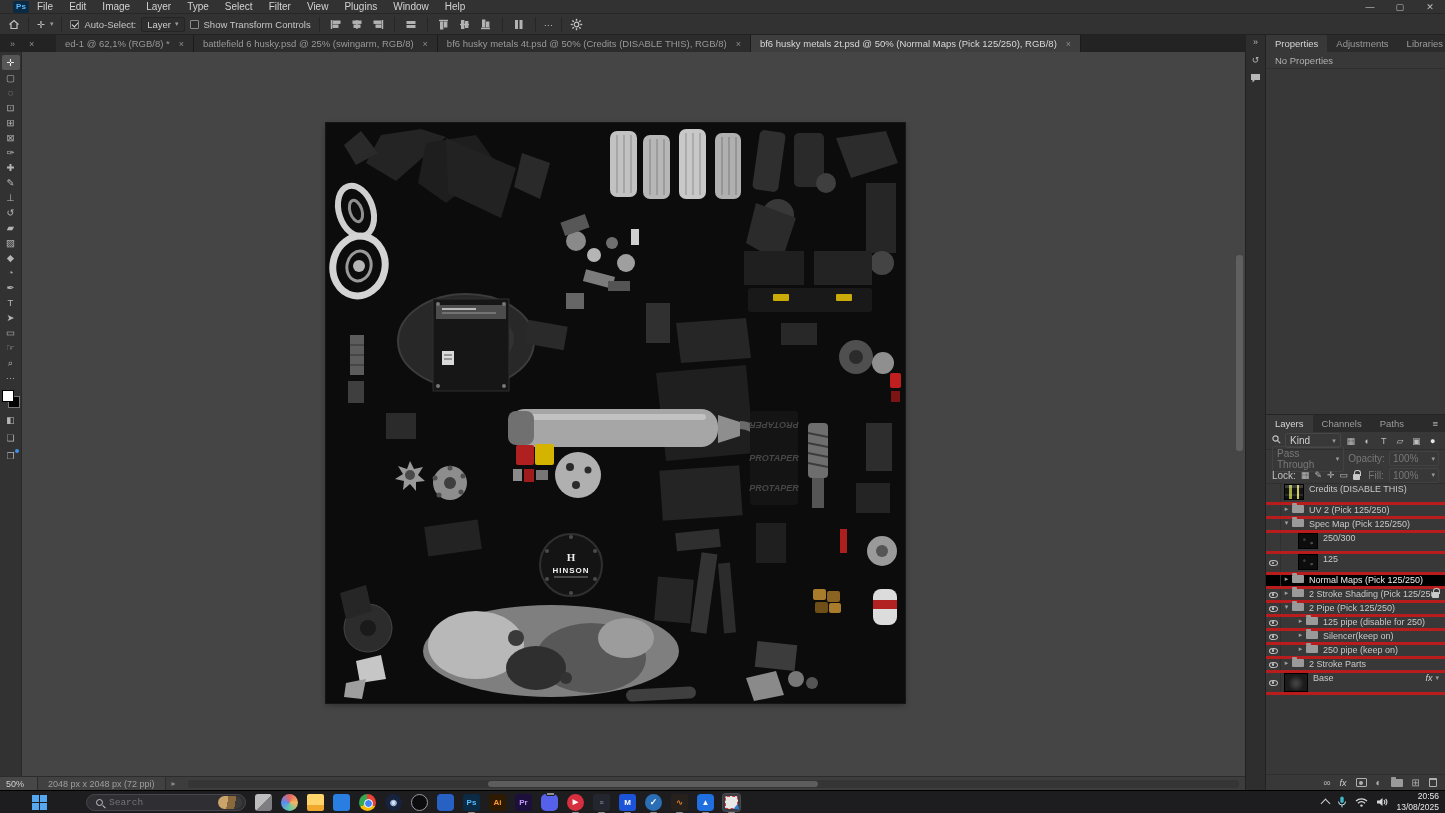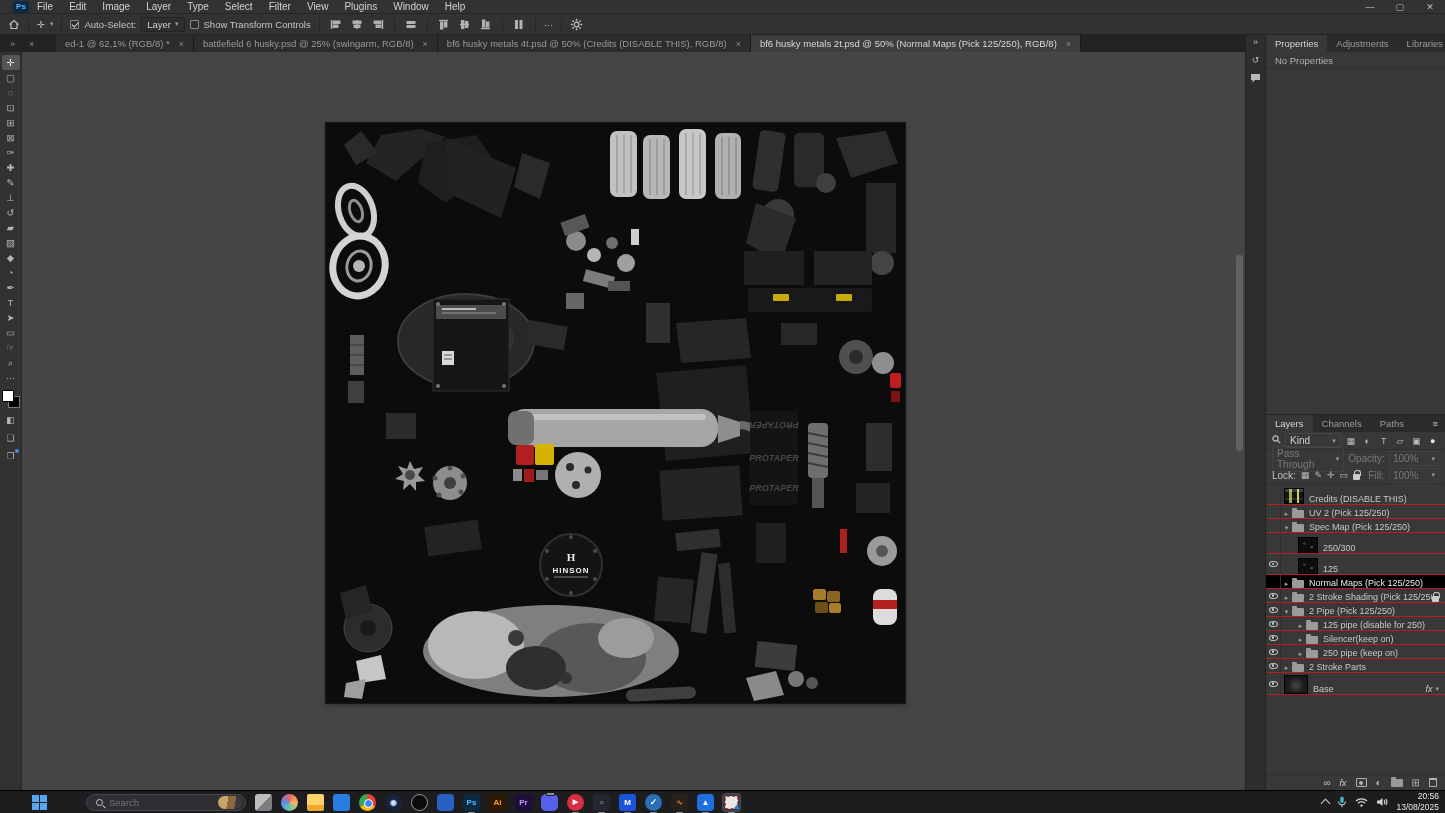--- a/index.html
+++ b/index.html
@@ -78,21 +78,21 @@
   .lp-blend{height:17px;display:flex;align-items:center;gap:4px;padding:0 6px}
   .blend-dd{width:84px;display:flex;align-items:center;justify-content:flex-start;border:1px solid #424242;border-radius:2px;padding:1px 4px;color:#787878}
   .dim{color:#787878}
   .valbox{border:1px solid #424242;border-radius:2px;padding:1px 3px;color:#787878;display:flex;gap:13px;align-items:center}
   .lp-lock{height:17px;display:flex;align-items:center;gap:5px;padding:0 6px;border-bottom:1px solid #2f2f2f}
   .lk-ico{color:#bdbdbd;font-size:9px}
   .lockshape{width:7px;height:6px;background:#c9c9c9;border-radius:1px;position:relative;margin-top:3px}
   .lockshape::before{content:"";position:absolute;left:1px;top:-4px;width:5px;height:5px;border:1.5px solid #c9c9c9;border-bottom:none;border-radius:3px 3px 0 0}
 
   .llist{flex:1;overflow:hidden;font-size:9px}
-  .lrow{display:flex;align-items:flex-end;height:14px;border-bottom:1px solid #b91c1c}
+  .lrow{display:flex;align-items:flex-start;height:14px;border-bottom:3px solid #b91c1c}
   .lrow.thumbrow{height:21px}
   .lrow.baserow{height:22px}
   .lrow.selected{background:#000000;color:#ececec}
   .eyecell{width:15px;align-self:stretch;border-right:1px solid #303030;display:flex;align-items:center;justify-content:center;flex:none}
   .eye{width:9px;height:6px;border:1px solid #c2c2c2;border-radius:50%;position:relative}
   .eye::after{content:"";position:absolute;left:2.2px;top:0.8px;width:2.6px;height:2.6px;border-radius:50%;background:#c2c2c2}
   .chev{width:11px;flex:none;text-align:center;color:#9e9e9e;font-size:7px}
   .ind{width:14px;flex:none}
   .fold{width:12px;height:8px;background:#9a9a9a;border-radius:1px;position:relative;flex:none;margin-right:5px}
   .fold::before{content:"";position:absolute;left:0;top:-2px;width:5px;height:2px;background:#9a9a9a;border-radius:1px 1px 0 0}
@@ -109,21 +109,21 @@
   .mask-ico::after{content:"";position:absolute;left:2.5px;top:1.5px;width:4px;height:4px;border-radius:50%;background:#b0b0b0}
   .trash-ico{width:8px;height:9px;border:1px solid #b0b0b0;border-top:2px solid #b0b0b0;border-radius:1px}
 
   
   .taskbar{height:23px;background:#1d1d20;border-top:1px solid #000;display:flex;align-items:center;padding-left:32px;gap:9px}
   .start{width:15px;height:15px;display:grid;grid-template-columns:7px 7px;grid-gap:1px}
   .start span{background:#55a7f0;width:7px;height:7px}
   .searchpill{margin-left:30px;width:160px;height:17px;border-radius:9px;background:#2e2e33;border:1px solid #46464c;display:flex;align-items:center;padding:0 3px 0 9px;gap:6px}
   .mag{width:7px;height:7px;border:1.4px solid #c4c4c4;border-radius:50%;position:relative;flex:none}
   .mag::after{content:"";position:absolute;left:5.5px;top:5.5px;width:4px;height:1.4px;background:#c4c4c4;transform:rotate(45deg);transform-origin:0 0}
-  .searchpill input{background:transparent;border:none;outline:none;color:#d0d0d0;font-size:9.5px;font-family:Liberation Sans, sans-serif;width:92px}
+  .searchpill input{background:transparent;border:none;outline:none;color:#d0d0d0;font-size:9.5px;font-family:Liberation Mono, monospace;width:92px}
   .pill-art{margin-left:auto;width:24px;height:13px;border-radius:7px;background:linear-gradient(100deg,#caa46a 0 40%,#8a6a3c 40% 70%,#3a3a3a 70%)}
   .tb-ico{position:relative;width:17px;height:17px;border-radius:3px;display:flex;align-items:center;justify-content:center;font-size:8px;font-weight:bold;color:#fff;flex:none}
   .tb-ico.running::after{content:"";position:absolute;bottom:-3px;left:5px;width:7px;height:2px;border-radius:1px;background:#8f8f93}
   .tb-active{background:#3b3b41;box-shadow:0 0 0 1px #4a4a52}
   .tray{margin-left:auto;display:flex;align-items:center;gap:8px;padding-right:6px}
   .tray svg{display:block}
   .tray-chev{width:7px;height:7px;border-left:1.6px solid #cfcfcf;border-top:1.6px solid #cfcfcf;transform:rotate(45deg);margin-top:3px}
   .clock{text-align:right;font-size:8.5px;color:#e8e8e8;line-height:1.25}
 
   
@@ -516,20 +516,28 @@
             <rect x="330" y="455" width="36" height="44" fill="#262626" transform="rotate(5 348 477)"></rect>
             <rect x="100" y="400" width="54" height="30" fill="#232323" transform="rotate(-8 127 415)"></rect>
           </svg>
         </div>
         <div class="vtrack">
             <div class="vthumb"></div>
           </div>
       </div>
     </div>
 
+    <div class="bottombar">
+      <div class="zoombox">50%</div>
+      <div class="docinfo">2048 px x 2048 px (72 ppi)</div>
+      <span class="sb-chev">▸</span>
+      <div class="htrack">
+          <div class="hthumb"></div>
+        </div>
+    </div>
   </div>
 
   <div class="dockcol">
     <span class="dock-ico">»</span>
     <span class="dock-ico">↺</span>
     <span class="dock-ico">
       <svg width="11" height="10">
           <path d="M1,1 h9 v6 h-5 l-2.5,2.5 v-2.5 h-1.5 z" fill="#b8b8b8"></path>
         </svg>
     </span>

